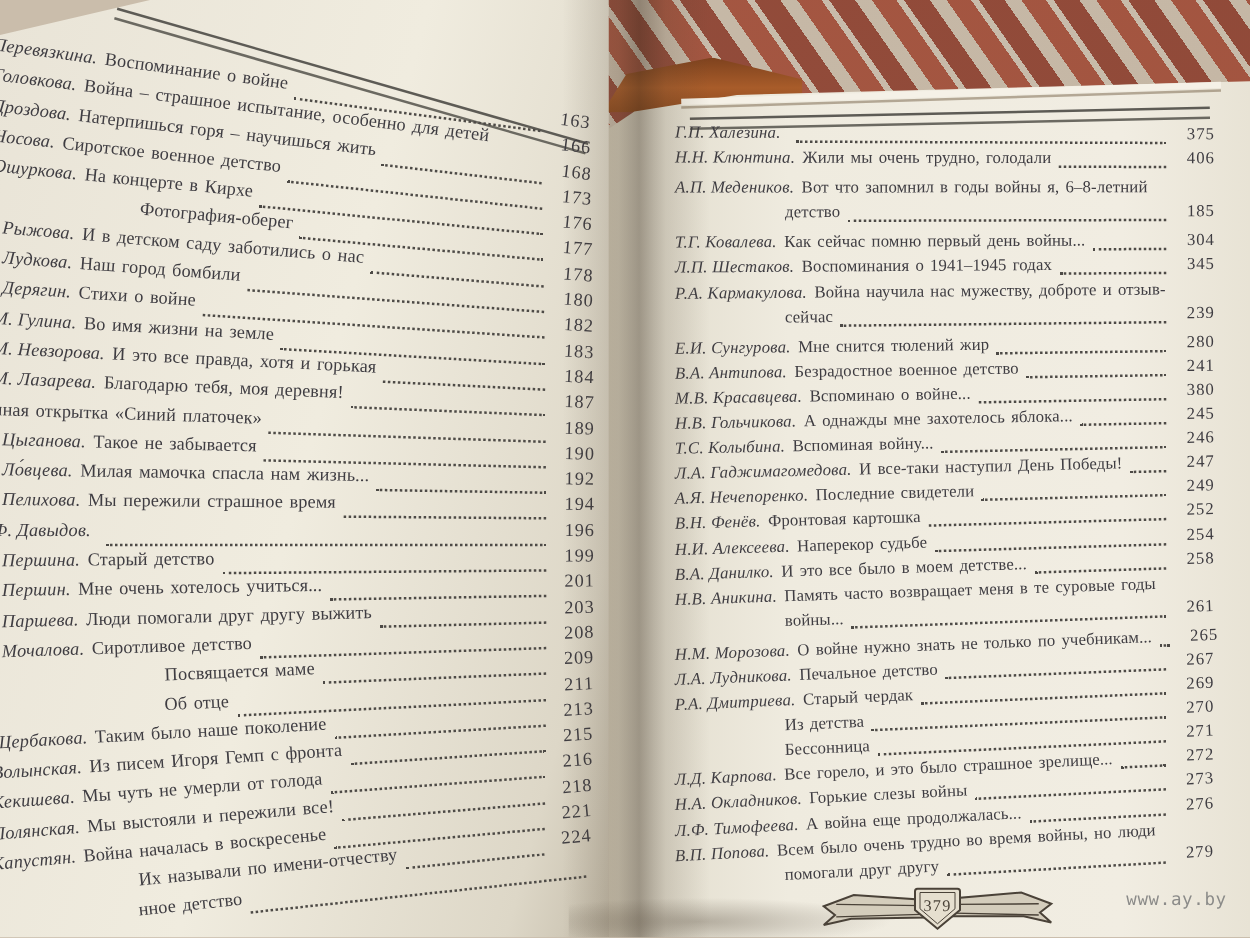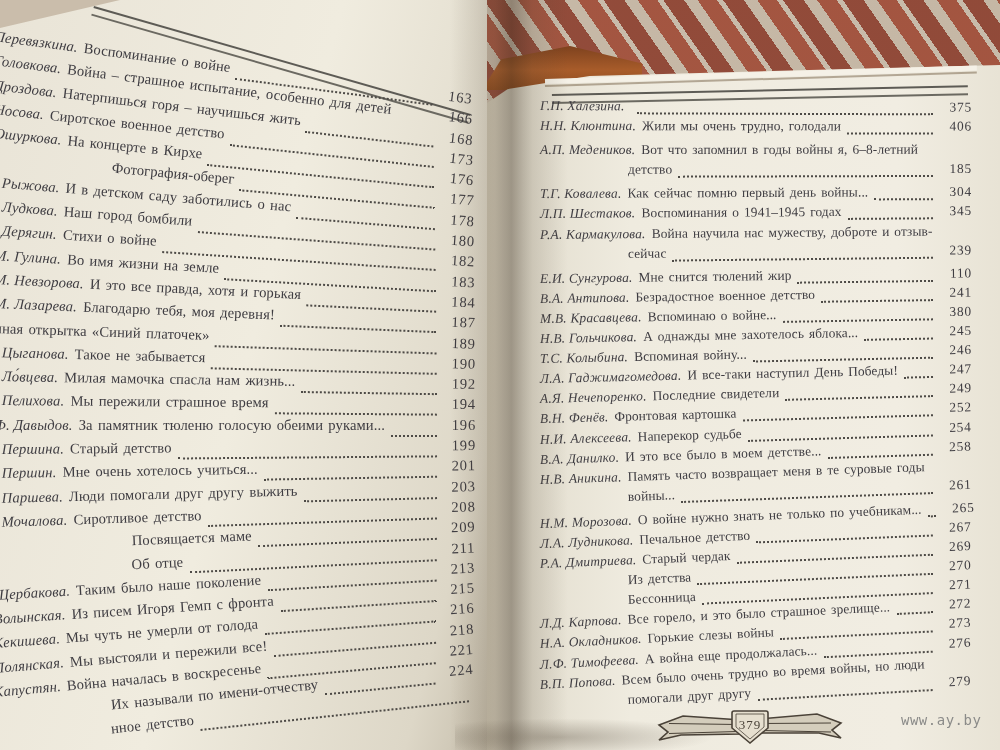--- a/index.html
+++ b/index.html
@@ -172,21 +172,20 @@
       <span class="num">192</span>
     </div>
     <div class="row" style="transform: rotate(0.47deg);">
       <span class="author">. Пелихова.</span>
       <span class="title">Мы пережили страшное время</span>
       <span class="dots"></span>
       <span class="num">194</span>
     </div>
     <div class="row" style="transform: rotate(0deg);">
       <span class="author">Ф. Давыдов.</span>
-      <span class="title">За памятник тюленю голосую обеими руками...</span>
       <span class="dots"></span>
       <span class="num">196</span>
     </div>
     <div class="row" style="transform: rotate(-0.47deg);">
       <span class="author">. Першина.</span>
       <span class="title">Старый детство</span>
       <span class="dots"></span>
       <span class="num">199</span>
     </div>
     <div class="row" style="transform: rotate(-0.94deg);">
@@ -298,21 +297,21 @@
     </div>
     <div class="row ind1r" style="transform: rotate(-0.62deg);">
       <span class="title">сейчас</span>
       <span class="dots"></span>
       <span class="num">239</span>
     </div>
     <div class="row gap" style="transform: rotate(-0.74deg);">
       <span class="author">Е.И. Сунгурова.</span>
       <span class="title">Мне снится тюлений жир</span>
       <span class="dots"></span>
-      <span class="num">110</span>
+      <span class="num">280</span>
     </div>
     <div class="row" style="transform: rotate(-0.86deg);">
       <span class="author">В.А. Антипова.</span>
       <span class="title">Безрадостное военное детство</span>
       <span class="dots"></span>
       <span class="num">241</span>
     </div>
     <div class="row" style="transform: rotate(-0.97deg);">
       <span class="author">М.В. Красавцева.</span>
       <span class="title">Вспоминаю о войне...</span>

